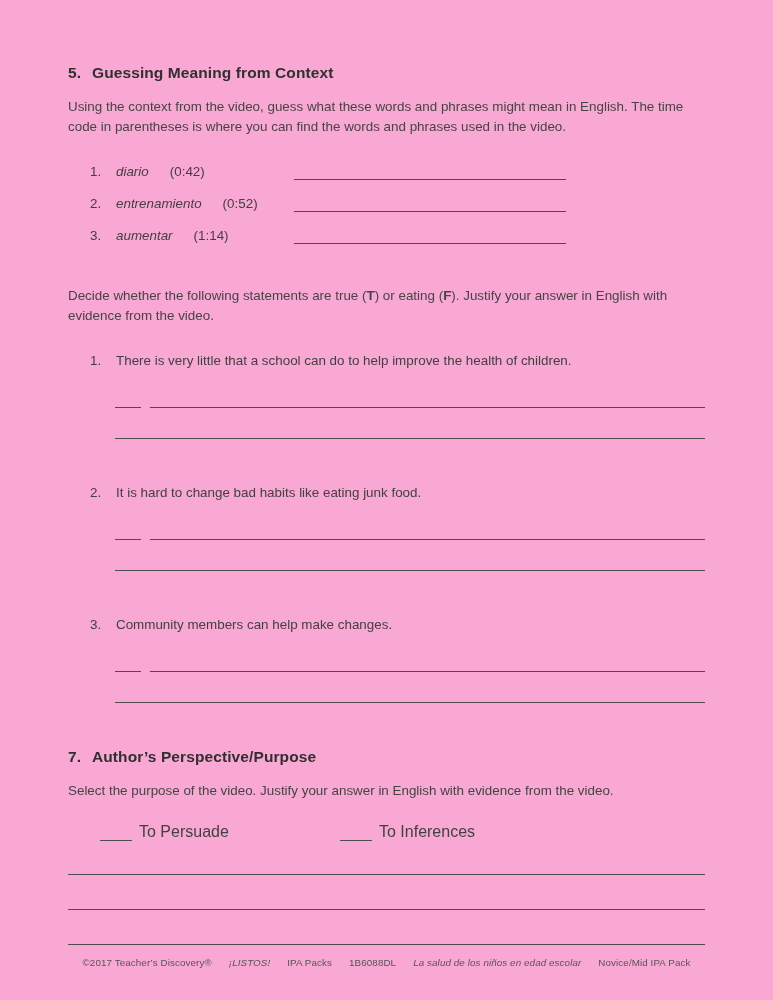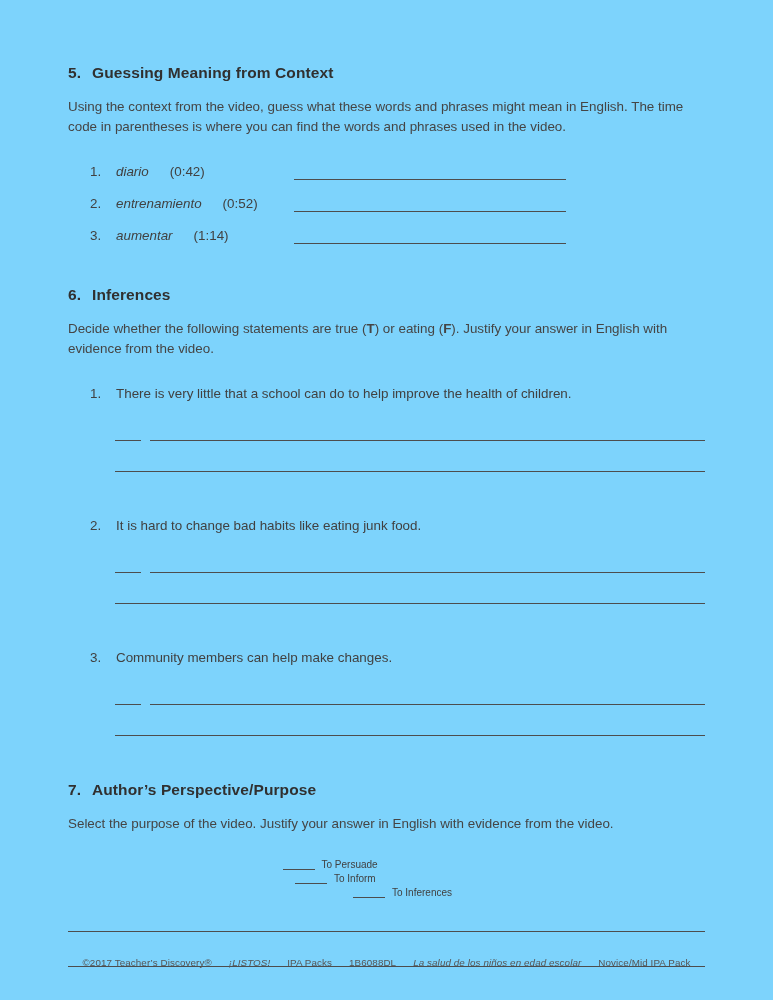--- a/index.html
+++ b/index.html
@@ -4,21 +4,21 @@
 <style>
   html, body {
     margin: 0;
     padding: 0;
     background: #ffffff;
   }
   .page {
     position: relative;
     width: 773px;
     height: 1000px;
-    background: #7dd3fc;
+    background: #f9a8d4;
     font-family: "Liberation Sans", "DejaVu Sans", sans-serif;
     color: #414141;
     box-sizing: border-box;
     padding: 64px 68px 0 68px;
     overflow: hidden;
   }
   h2.sec-heading {
     font-size: 15.5px;
     font-weight: bold;
     color: #303030;
@@ -94,23 +94,22 @@
     margin-left: 47px;
     height: 1px;
     border-bottom: 1px solid #4d4d4d;
   }
   
   .sec7-heading { margin-top: 0; }
   .options-row {
     display: flex;
     margin-left: 32px;
     margin-top: 22px;
-    font-size: 10px;
-    align-items: center;
-    flex-direction: column;
+    font-size: 16px;
+    align-items: flex-end;
   }
   .option { display: flex; align-items: flex-end; }
   .option-1 { width: 240px; }
   .option-2 { width: 215px; }
   .opt-blank {
     display: inline-block;
     width: 32px;
     height: 13px;
     border-bottom: 1px solid #4d4d4d;
     margin-right: 7px;
@@ -159,21 +158,20 @@
       </div>
       <div class="gm-item">
         <span class="num">3.</span>
         <span class="word-wrap"><em class="word">aumentar</em><span class="time">(1:14)</span></span>
         <span class="answer-line"></span>
       </div>
     </div>
   </section>
 
   <section>
-    <h2 class="sec-heading"><span class="h-num">6.</span><span>Inferences</span></h2>
     <p class="instructions"><span>Decide whether the following statements are true (</span><strong>T</strong><span>) or eating (</span><strong>F</strong><span>). Justify your answer in English with evidence from the video.</span></p>
 
     <div class="inf-list">
 
       <div class="inf-item">
         <div class="inf-statement">
           <span class="num">1.</span>
           <span>There is very little that a school can do to help improve the health of children.</span>
         </div>
         <div class="answer-row">
@@ -212,24 +210,20 @@
 
   <section>
     <h2 class="sec-heading sec7-heading"><span class="h-num">7.</span><span>Author’s Perspective/Purpose</span></h2>
     <p class="instructions" style="margin-bottom:0;">Select the purpose of the video. Justify your answer in English with evidence from the video.</p>
 
     <div class="options-row">
       <span class="option option-1">
         <span class="opt-blank"></span>
         <span class="opt-label">To Persuade</span>
       </span>
-      <span class="option option-2">
-        <span class="opt-blank"></span>
-        <span class="opt-label">To Inform</span>
-      </span>
       <span class="option option-3">
         <span class="opt-blank"></span>
         <span class="opt-label">To Inferences</span>
       </span>
     </div>
 
     <div class="purpose-lines">
       <div class="purpose-line"></div>
       <div class="purpose-line"></div>
       <div class="purpose-line"></div>

